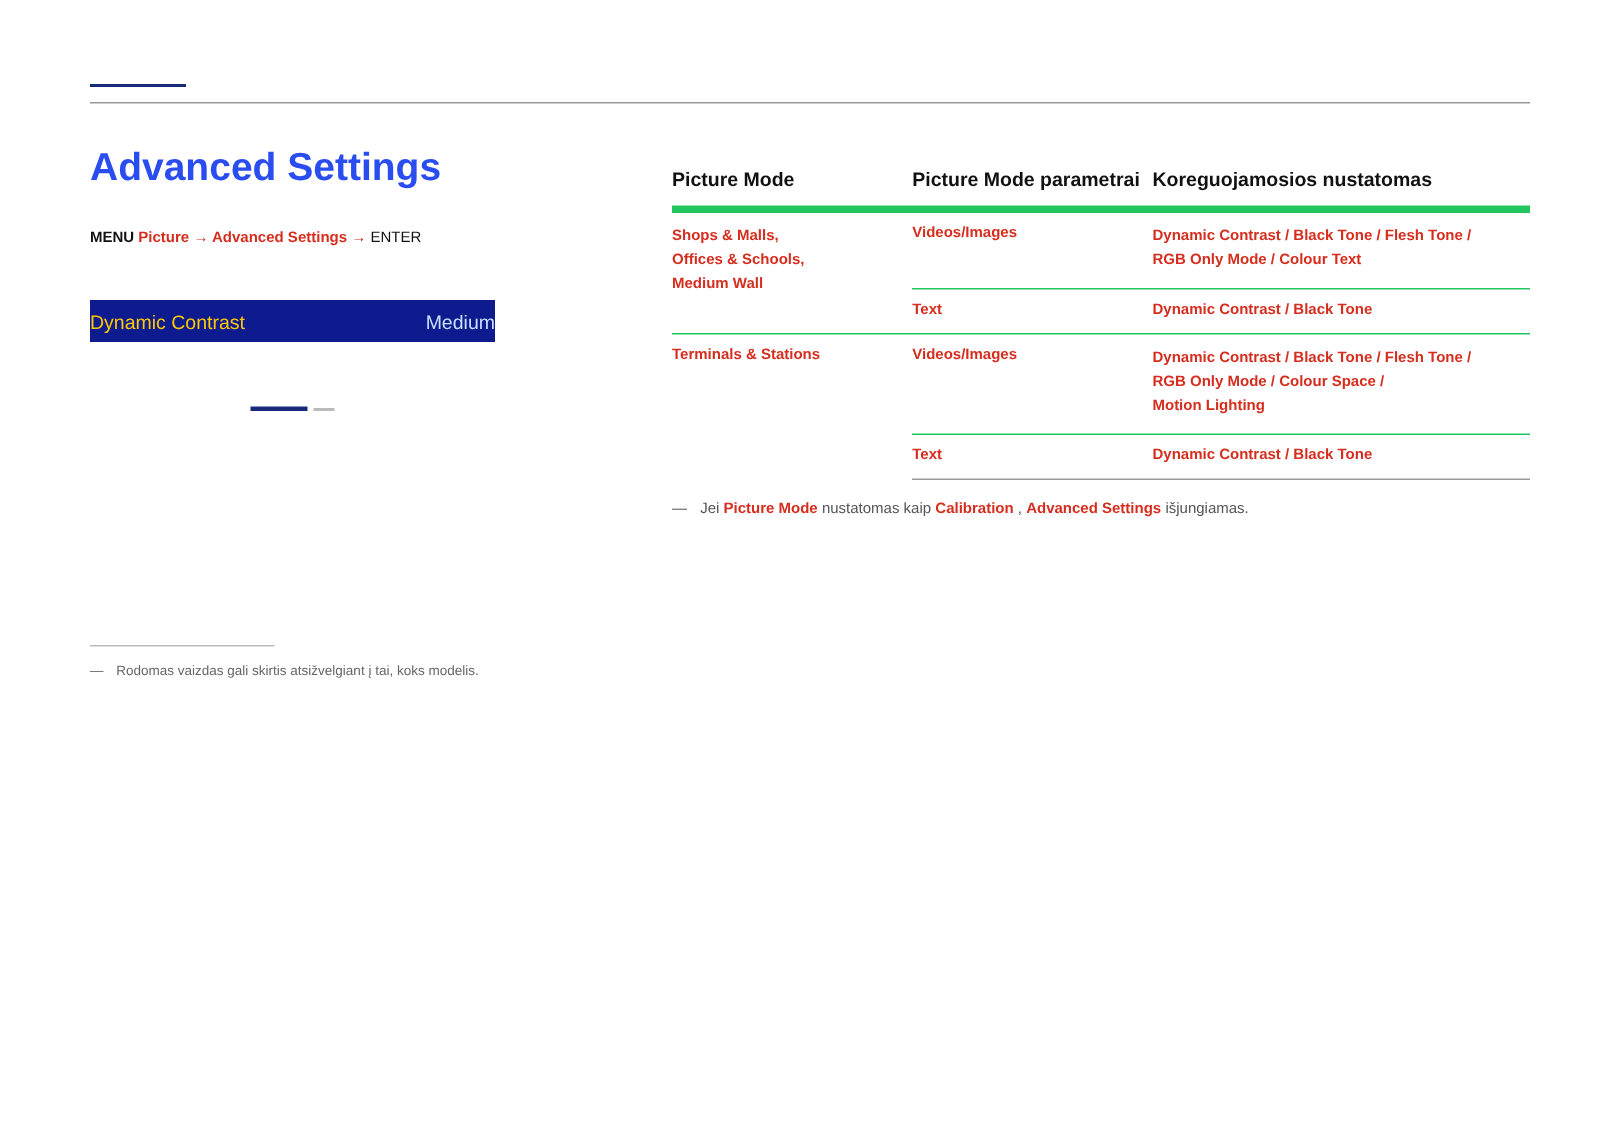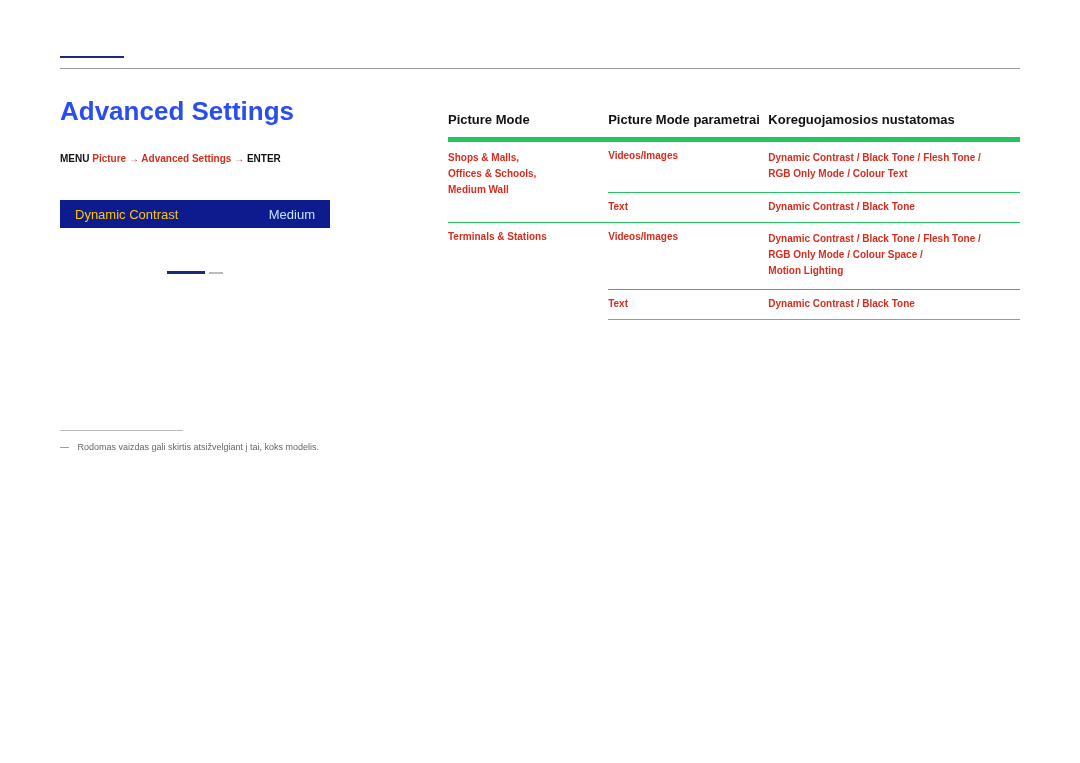--- a/index.html
+++ b/index.html
@@ -8,24 +8,24 @@
 
   .topline { position: absolute; left: 60px; top: 56px; width: 64px; height: 2px; background: #1a2a7a; }
   .toprule { position: absolute; left: 60px; right: 60px; top: 68px; height: 1px; background: #999; }
 
   .leftcol { position: absolute; left: 60px; top: 96px; width: 344px; }
   .title { color: #2a4df0; font-size: 26px; font-weight: bold; margin-bottom: 26px; }
 
   .pathline { font-size: 10px; font-weight: bold; }
   .pathline .red { color: #d52e1f; }
   .pathline .enu { color: #111; font-weight: bold; }
-  .pathline .mark { color: #111; font-weight: bold; }
+  .pathline .mark { color: #111; font-weight: normal; }
 
   .card-wrap { margin-top: 36px; width: 270px; position: relative; background: #fff; }
-  .card-inner { background: #0e1b8f; height: 28px; display: flex; align-items: center; justify-content: space-between; padding: 0 15px; }
+  .card-inner { background: #0e1b8f; height: 28px; display: flex; align-items: center; justify-content: space-between; padding: 0 0; }
   .card-left { color: #ffc800; font-size: 13px; }
   .card-right { color: #c8e0ff; font-size: 13px; }
   .card-bars { display:flex; align-items:flex-end; justify-content:center; gap:4px; margin-top: 34px; height: 12px; }
   .card-bars .b1 { width: 38px; height: 3px; background: #1a2a7a; }
   .card-bars .b2 { width: 14px; height: 2px; background: #bbb; }
 
   .footnote-rule { position: absolute; left: 60px; top: 430px; width: 123px; height: 1px; background: #bbb; }
   .footnote { position: absolute; left: 60px; top: 442px; font-size: 9px; color: #666; }
   .footnote .dash { margin-right: 6px; }
 
@@ -128,13 +128,23 @@
           <span class="line">Motion Lighting</span>
         </td>
       </tr>
       <tr class="bottom">
         <td>Text</td>
         <td>Dynamic Contrast / Black Tone</td>
       </tr>
     </tbody>
   </table>
 
+  <div class="tnote">
+    <span class="dash">―</span>
+    <span class="grey">Jei </span>
+    <span class="red">Picture Mode</span>
+    <span class="grey"> nustatomas kaip </span>
+    <span class="red">Calibration</span>
+    <span class="grey">, </span>
+    <span class="red">Advanced Settings</span>
+    <span class="grey"> išjungiamas.</span>
+  </div>
 </div>
 
 </body></html>

